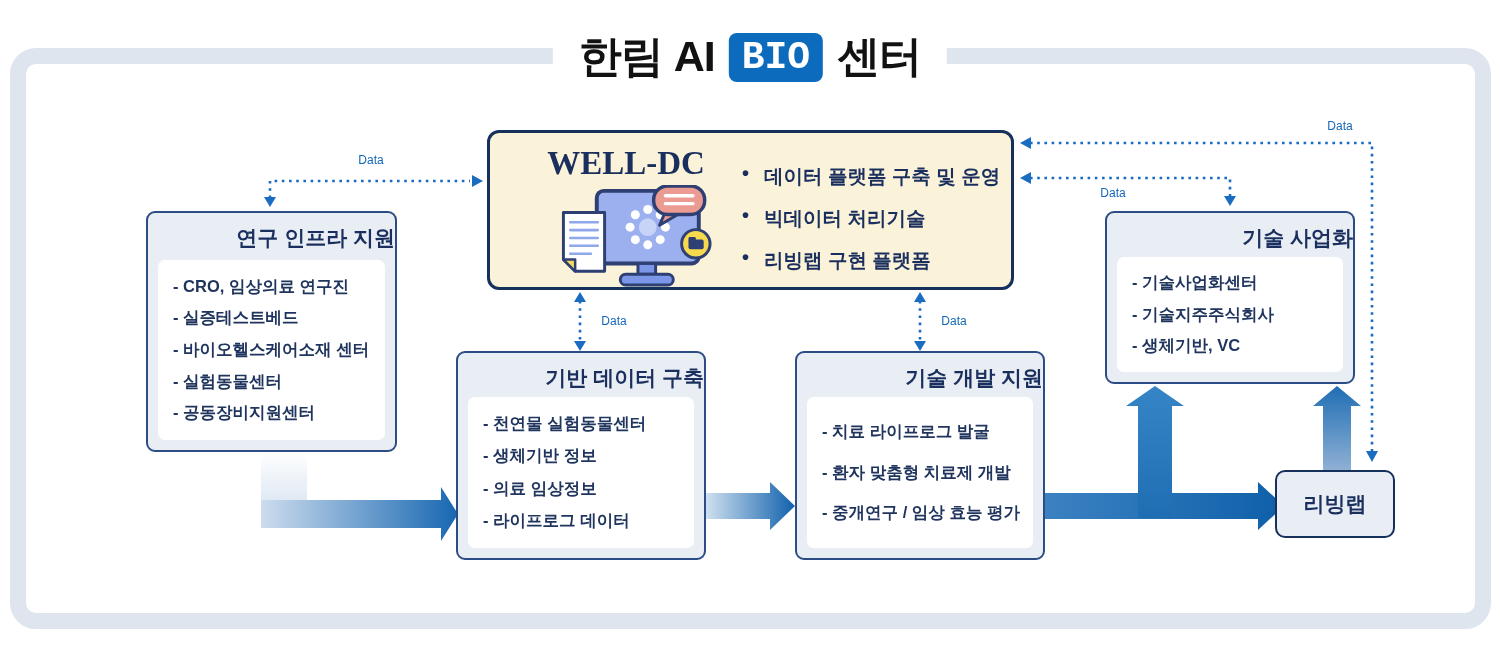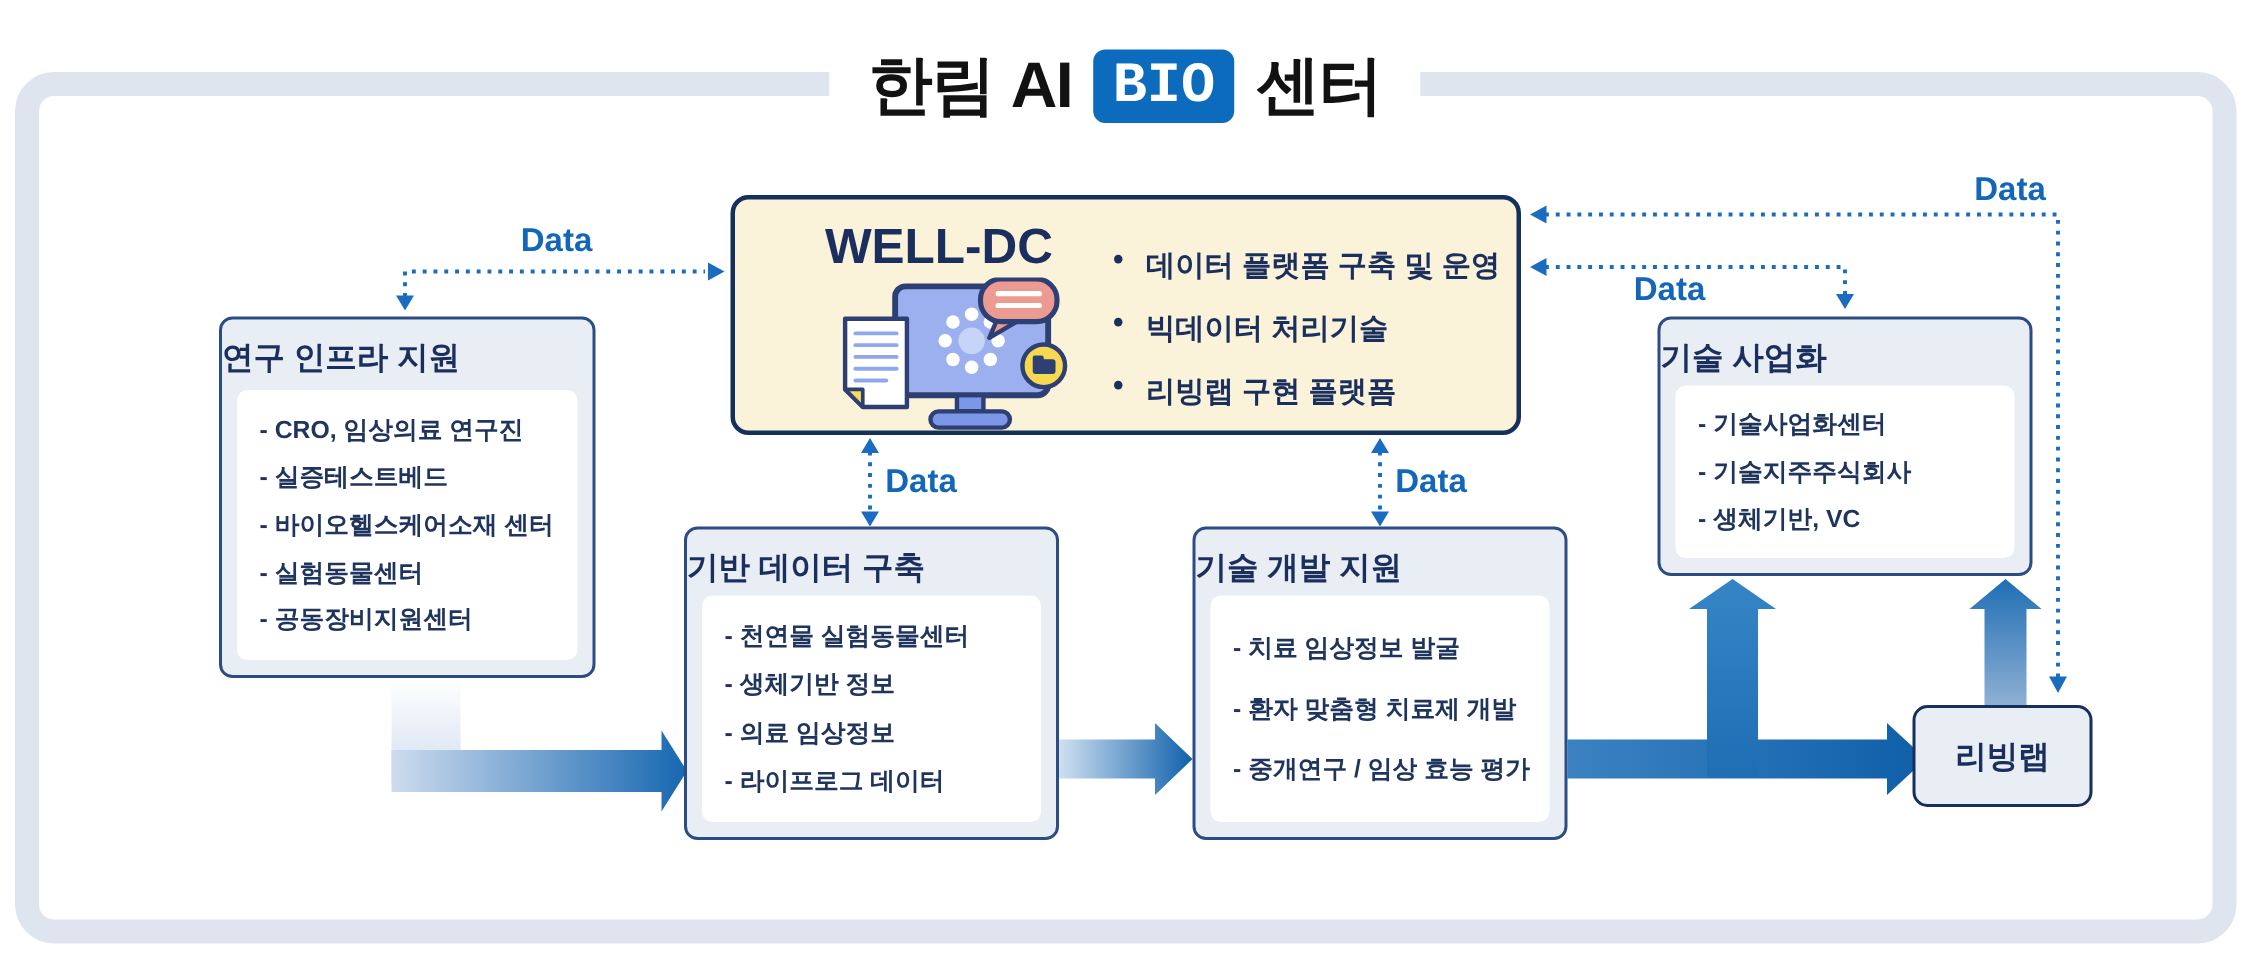--- a/index.html
+++ b/index.html
@@ -13,30 +13,30 @@
   .title{position:absolute;left:50%;top:14px;transform:translateX(-50%);z-index:3;
          display:flex;align-items:center;gap:14px;background:#fff;padding:0 26px;height:62px;
          font-size:43px;font-weight:900;color:#121212;letter-spacing:-1px;white-space:nowrap;margin-top:12px;}
   .title .badge{background:var(--badge_blue,#0d6bbd);color:#fff;font-size:38px;font-weight:800;
          padding:3px 13px;border-radius:8px;letter-spacing:0;font-family:Liberation Mono, monospace;}
 
   .welldc{position:absolute;left:487px;top:130px;width:527px;height:160px;box-sizing:border-box;
           background:var(--welldc_bg,#faf3d9);border:3px solid var(--welldc_border,#16305c);
           border-radius:12px;z-index:2;}
   .welldc-title{position:absolute;left:0;top:12px;width:272px;text-align:center;
-          font-size:33px;font-weight:800;color:var(--navy_text,#1b2f5e);letter-spacing:0;}
+          font-size:33px;font-weight:800;color:var(--navy_text,#1b2f5e);letter-spacing:0;font-family:Liberation Serif, serif;}
   .welldc-icon{position:absolute;left:66px;top:52px;width:160px;height:103px;}
   .welldc-bullets{position:absolute;left:248px;top:30px;margin:0;padding:0;list-style:none;}
   .welldc-bullets li{position:relative;padding-left:26px;margin-bottom:15px;
           font-size:19.5px;font-weight:700;color:var(--navy_text,#1b2f5e);white-space:nowrap;}
   .welldc-bullets li::before{content:"•";position:absolute;left:4px;top:-1px;font-size:20px;}
 
   .infobox{position:absolute;box-sizing:border-box;background:#e9eef5;
            border:2px solid var(--box_border,#2c4c86);border-radius:9px;z-index:2;}
-  .infobox-title{text-align:left;font-size:21px;font-weight:800;color:var(--navy_text,#1b2f5e);
+  .infobox-title{text-align:right;font-size:21px;font-weight:800;color:var(--navy_text,#1b2f5e);
            padding-top:11px;white-space:nowrap;}
   .infobox-panel{position:absolute;left:10px;right:10px;bottom:10px;background:#fff;
            border-radius:7px;display:flex;flex-direction:column;justify-content:space-evenly;
            padding:6px 0 6px 15px;margin:0;list-style:none;}
   .infobox-panel li{font-size:16.5px;font-weight:700;color:#20355e;white-space:nowrap;}
   .infobox-panel li::before{content:"- ";}
 
   #box-research{left:146px;top:211px;width:251px;height:241px;}
   #box-research .infobox-panel{top:47px;}
   #box-basedata{left:456px;top:351px;width:250px;height:209px;}
@@ -45,21 +45,21 @@
   #box-techdev .infobox-panel{top:44px;}
   #box-commerce{left:1105px;top:211px;width:250px;height:173px;}
   #box-commerce .infobox-panel{top:44px;}
 
   .livinglab{position:absolute;left:1275px;top:470px;width:120px;height:68px;box-sizing:border-box;
            background:#e9eef5;border:2.5px solid var(--welldc_border,#16305c);border-radius:10px;
            display:flex;align-items:center;justify-content:center;z-index:2;
            font-size:21px;font-weight:800;color:var(--navy_text,#1b2f5e);}
 
   .data-label{position:absolute;transform:translate(-50%,-50%);z-index:2;
-           font-size:22px;font-weight:700;color:var(--data_blue,#1467b8);}
+           font-size:12px;font-weight:400;color:var(--data_blue,#1467b8);}
 </style>
 </head>
 <body>
 
 <div class="canvas">
 
   <div class="frame"></div>
 
   <svg class="arrows" viewBox="0 0 1500 648">
     <defs>
@@ -197,21 +197,21 @@
       <li>천연물 실험동물센터</li>
       <li>생체기반 정보</li>
       <li>의료 임상정보</li>
       <li>라이프로그 데이터</li>
     </ul>
   </div>
 
   <div class="infobox" id="box-techdev">
     <div class="infobox-title">기술 개발 지원</div>
     <ul class="infobox-panel">
-      <li>치료 임상정보 발굴</li>
+      <li>치료 라이프로그 발굴</li>
       <li>환자 맞춤형 치료제 개발</li>
       <li>중개연구 / 임상 효능 평가</li>
     </ul>
   </div>
 
   <div class="infobox" id="box-commerce">
     <div class="infobox-title">기술 사업화</div>
     <ul class="infobox-panel">
       <li>기술사업화센터</li>
       <li>기술지주주식회사</li>

